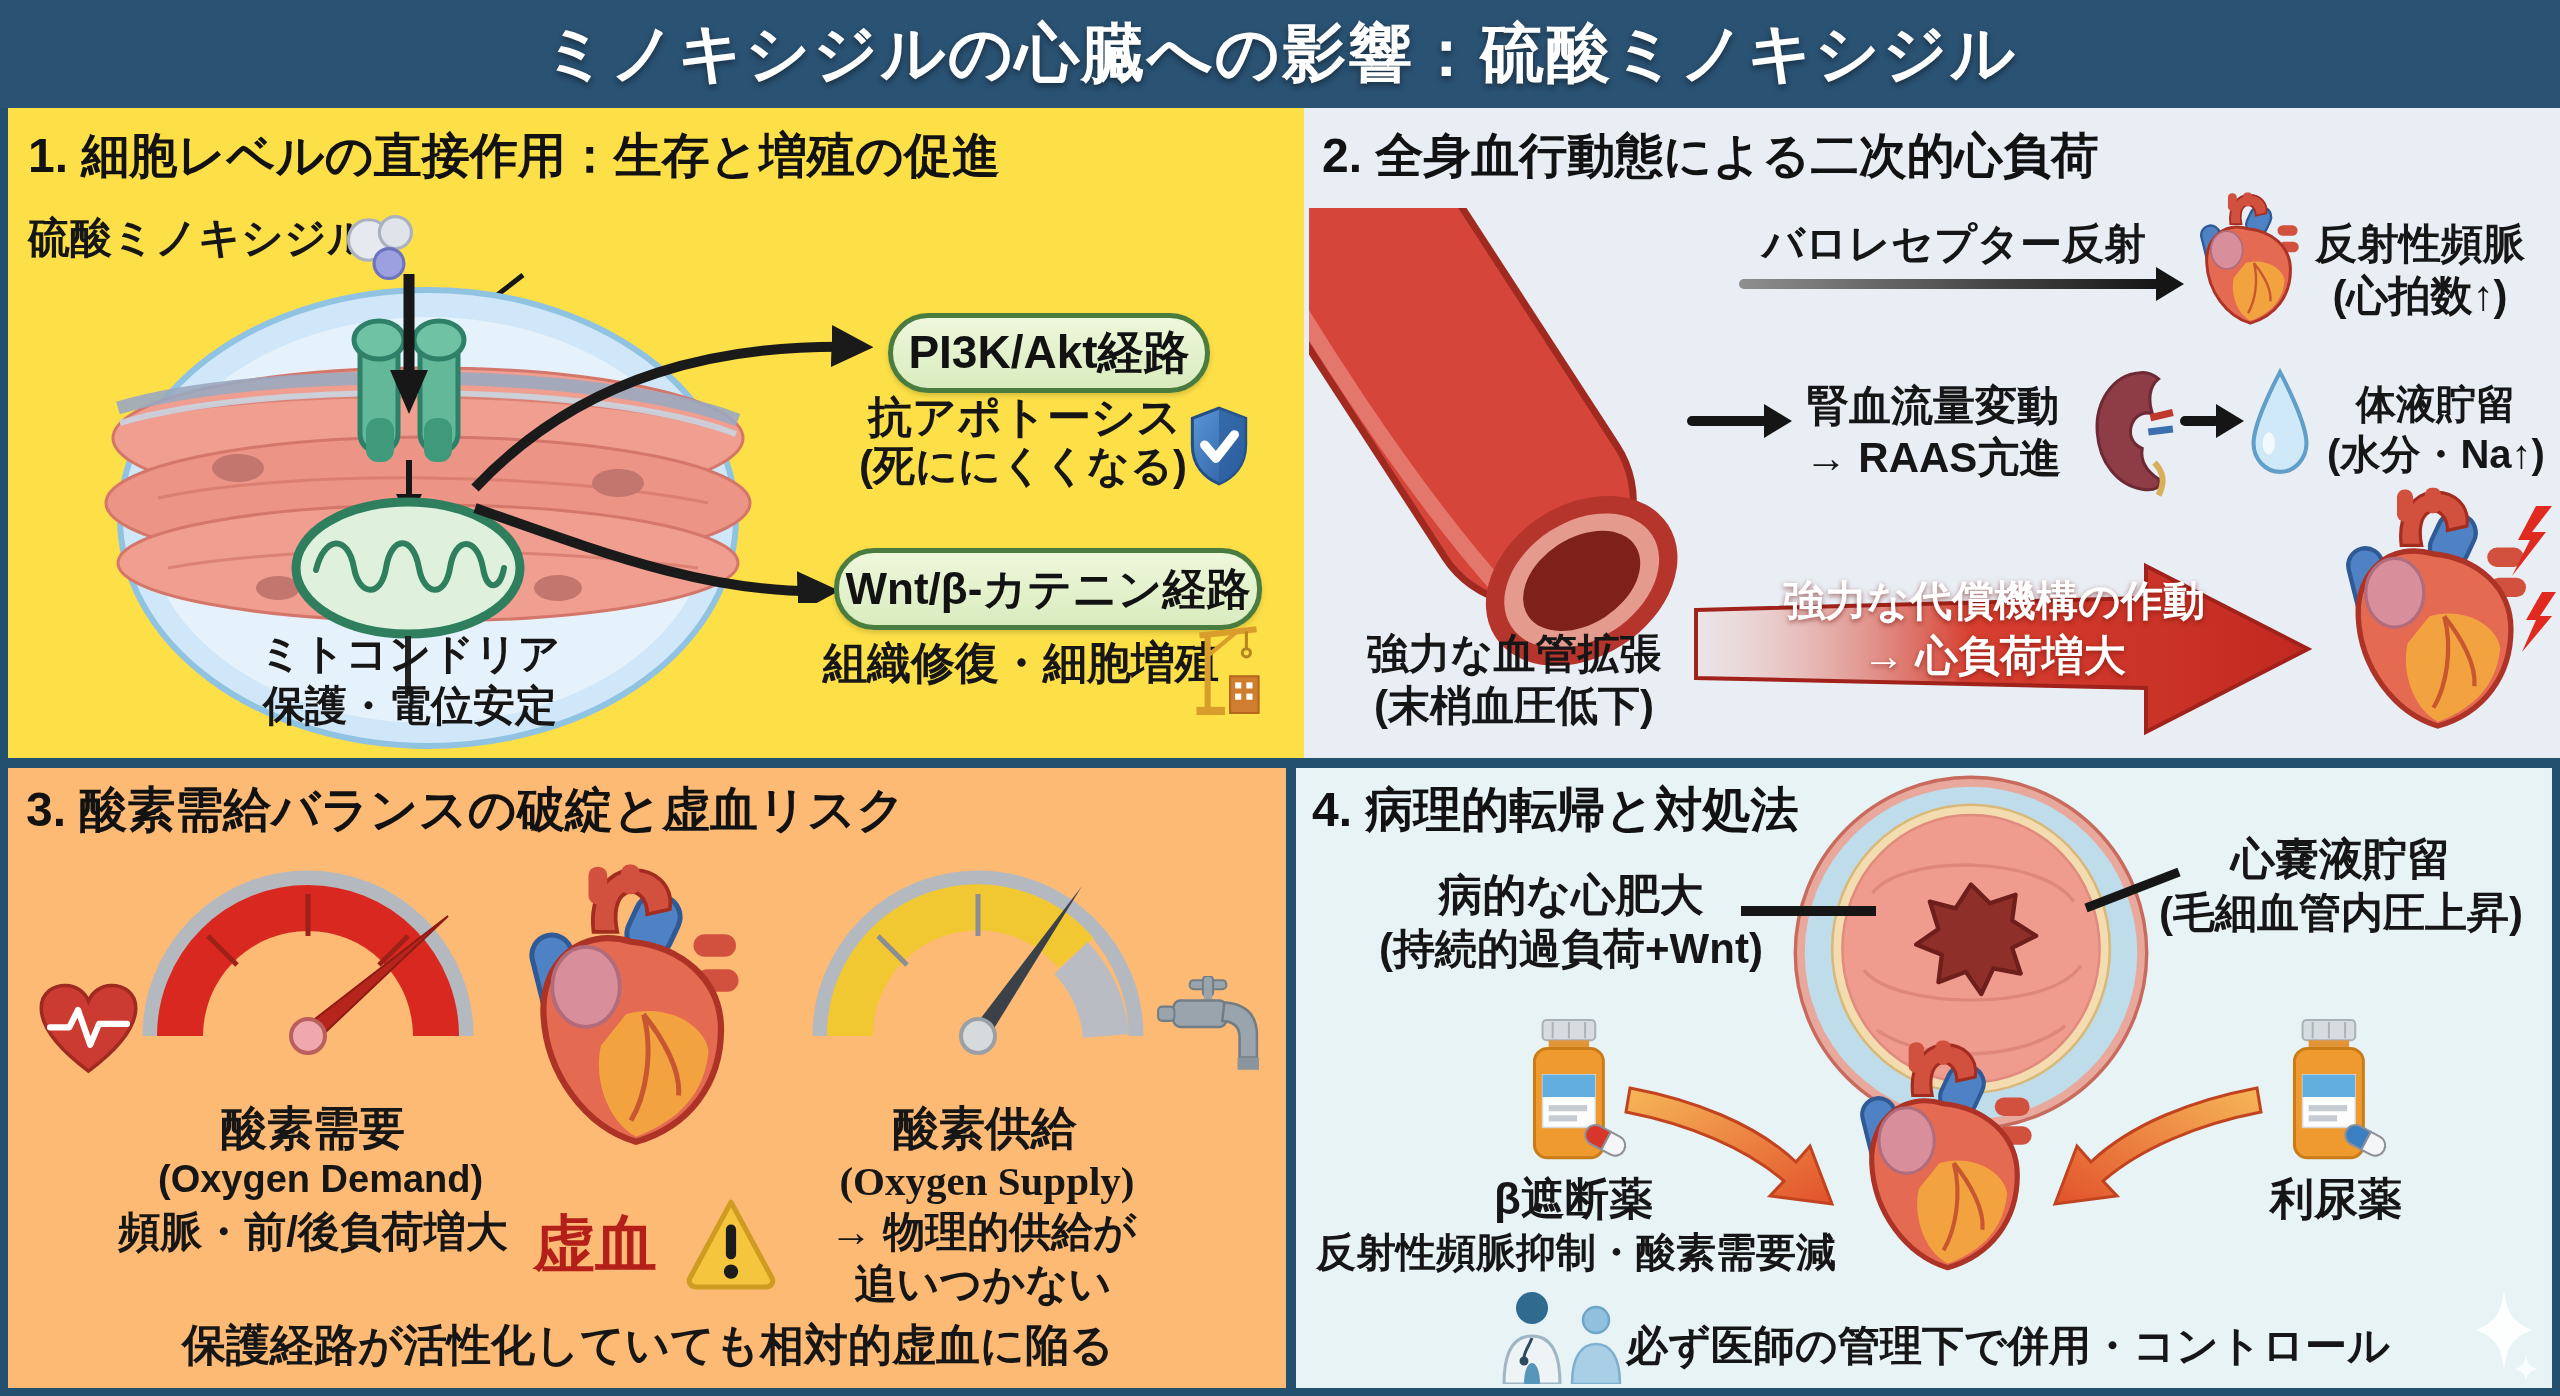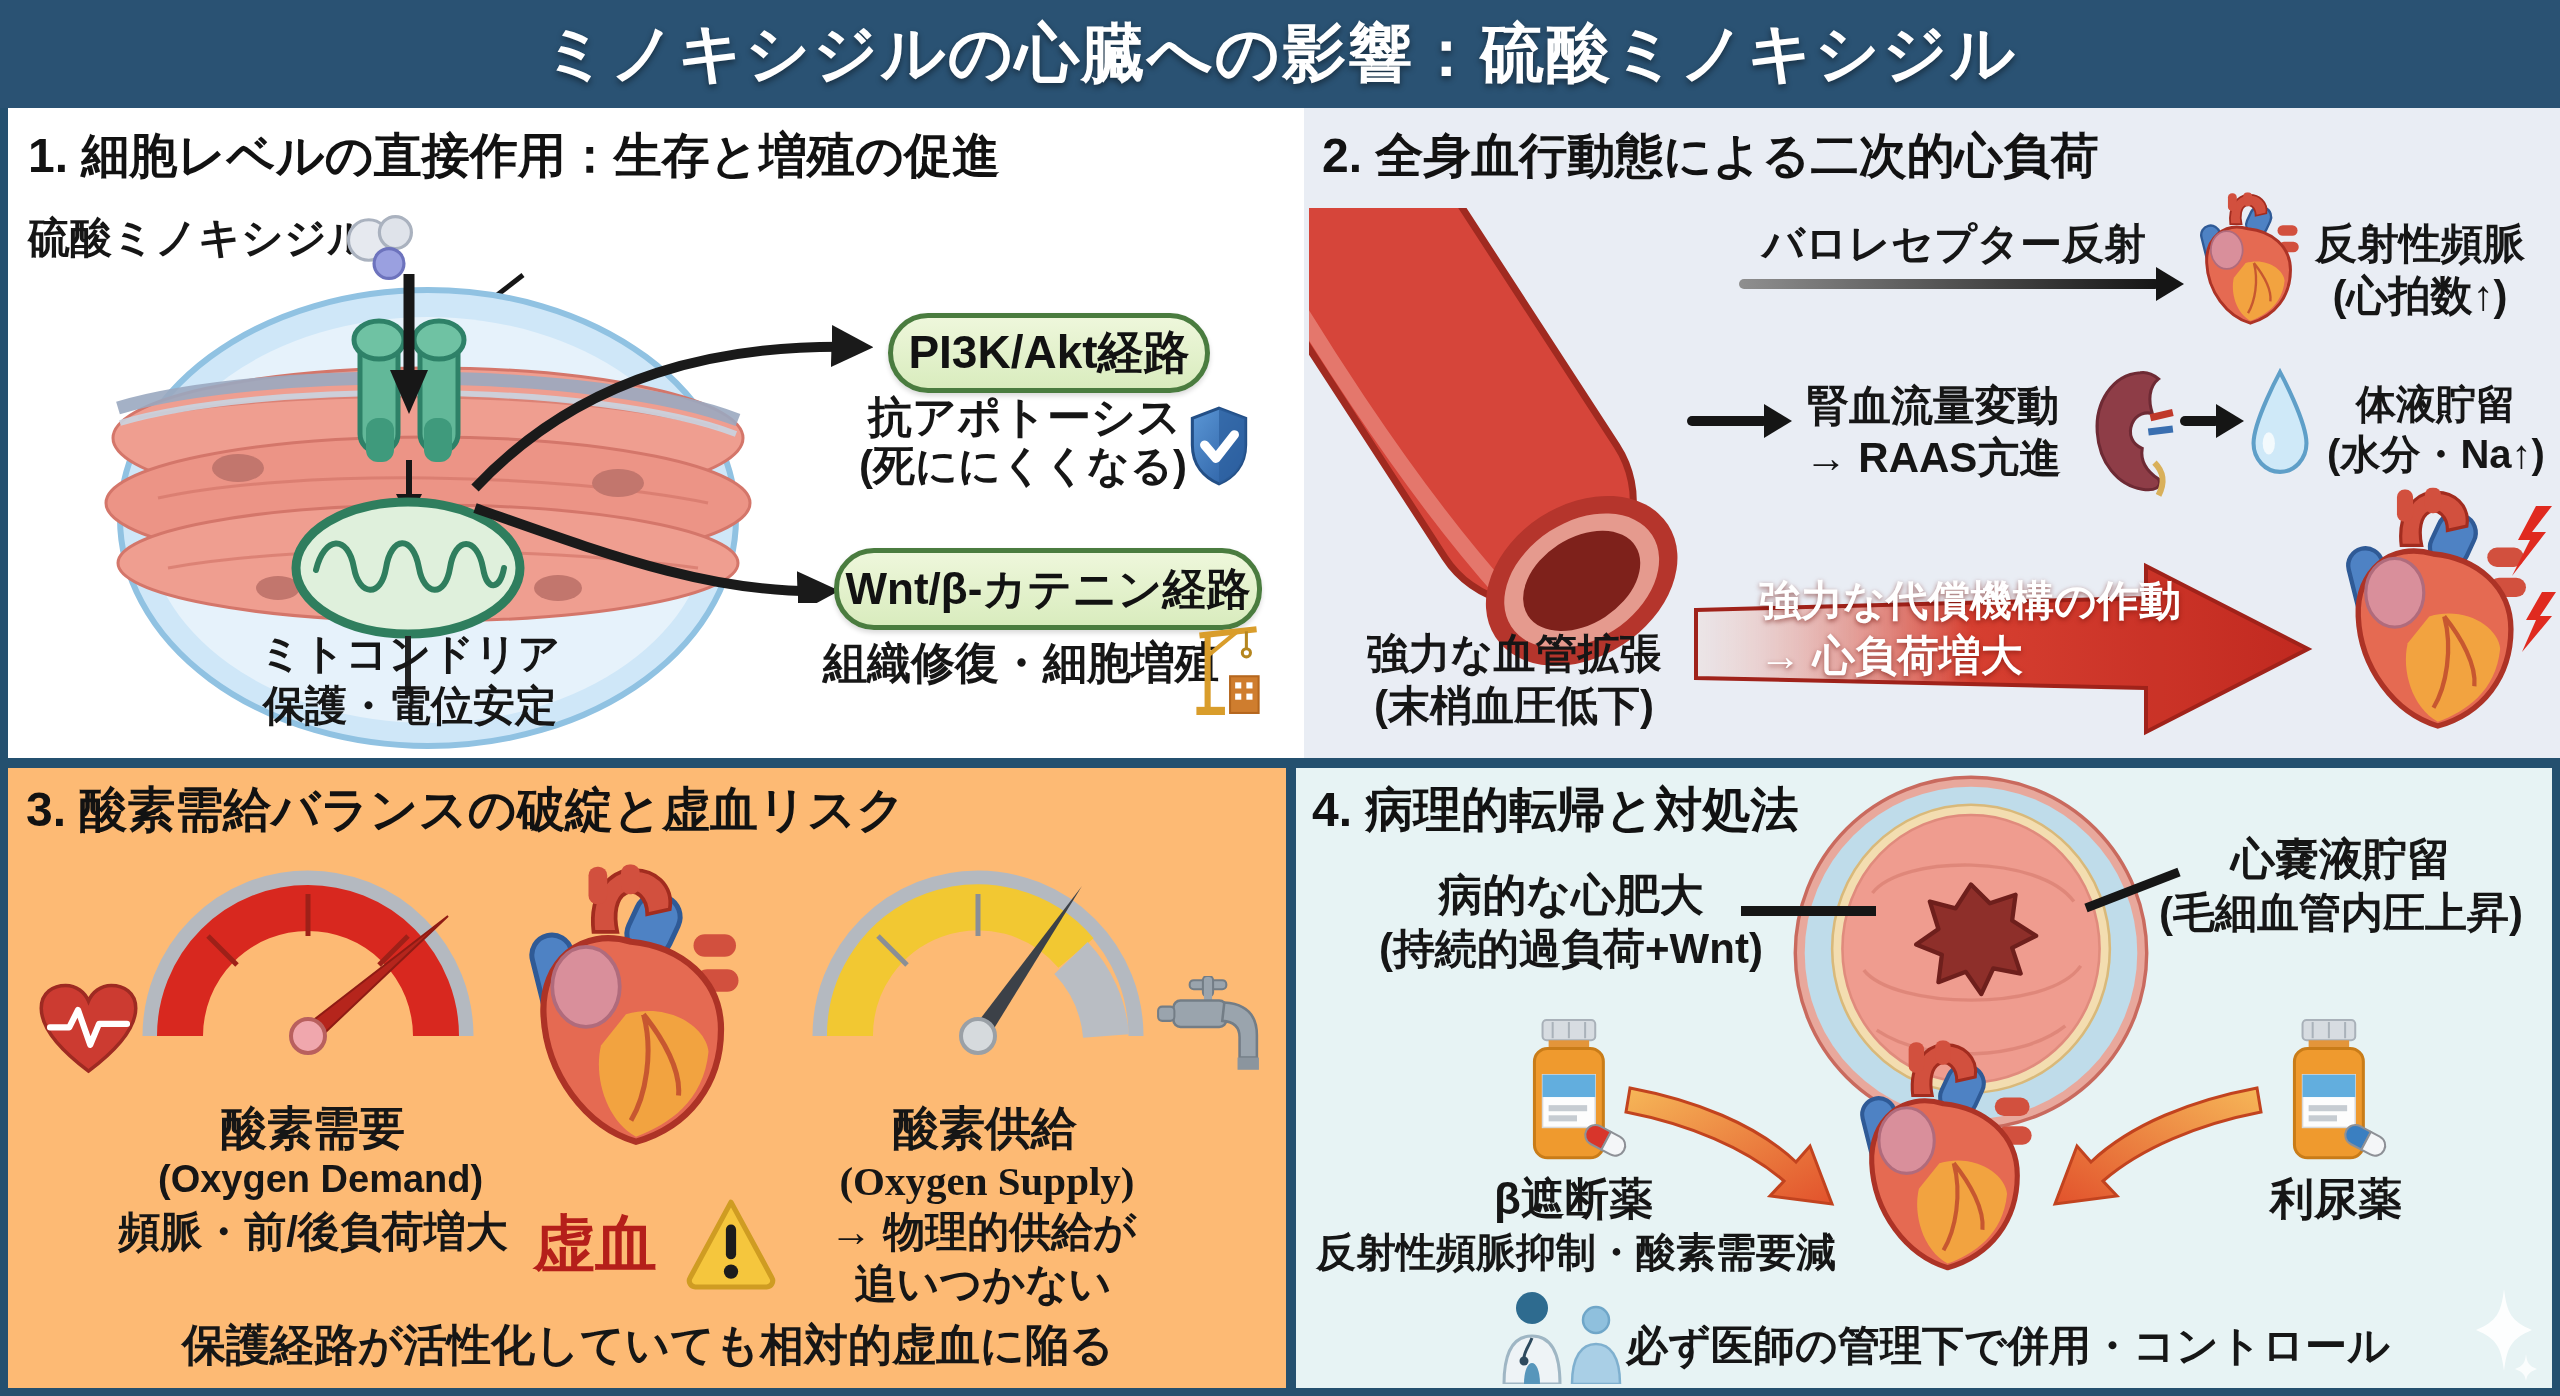--- a/index.html
+++ b/index.html
@@ -3,37 +3,37 @@
 <meta charset="utf-8">
 <style>
   html,body{margin:0;padding:0;background:#14324a;}
   .page{position:relative;width:2560px;height:1396px;background:#24506f;overflow:hidden;
         font-family:"Liberation Sans","DejaVu Sans",sans-serif;color:#161616;}
   .abs{position:absolute;}
   .title-bar{position:absolute;left:0;top:0;width:2560px;height:108px;background:#2a5273;}
   .title-bar h1{margin:0;color:#fff;font-size:64px;font-weight:700;text-align:center;
         line-height:106px;letter-spacing:2px;text-shadow:0 3px 6px rgba(0,0,0,.45);}
   .quad{position:absolute;overflow:hidden;}
-  .q1{left:8px;top:108px;width:1476px;height:650px;background:#ffffff;}
+  .q1{left:8px;top:108px;width:1476px;height:650px;background:#fde047;}
   .q2{left:1304px;top:108px;width:1256px;height:650px;background:#e9edf4;}
   .q3{left:8px;top:768px;width:1278px;height:620px;background:#fdba74;}
   .q4{left:1296px;top:768px;width:1256px;height:620px;background:#e7f3f4;}
   .qh{position:absolute;margin:0;font-size:48px;font-weight:700;color:#121212;white-space:nowrap;}
   .lbl{position:absolute;font-weight:700;line-height:1.24;white-space:nowrap;}
   .center{text-align:center;}
   .sub{font-size:30px;vertical-align:-8px;font-weight:700;}
   .pill{position:absolute;display:flex;align-items:center;justify-content:center;
         background:linear-gradient(#eef7db,#d9ecbe);border:5px solid #4a7c3f;border-radius:40px;
         font-weight:700;color:#121212;box-shadow:0 3px 5px rgba(0,0,0,.15);white-space:nowrap;}
   .harrow{position:absolute;}
   .harrow .shaft{position:absolute;left:0;right:24px;top:50%;height:10px;transform:translateY(-50%);
         background:linear-gradient(to right,#8f8f8f,#151515);border-radius:6px;}
   .harrow .head{position:absolute;right:0;top:50%;transform:translateY(-50%);width:0;height:0;
         border-left:28px solid #151515;border-top:17px solid transparent;border-bottom:17px solid transparent;}
-  .redarrow-text{position:absolute;color:#fff;font-weight:700;line-height:1.3;
+  .redarrow-text{position:absolute;color:#fff;font-weight:700;text-align:center;line-height:1.3;
         text-shadow:0 2px 5px rgba(110,15,8,.6);}
   .ischemia{color:#b51f1a;font-weight:700;}
   svg{display:block;}
 </style>
 </head>
 <body>
 
 <div class="page">
 
   <svg width="0" height="0" style="position:absolute" aria-hidden="true">

